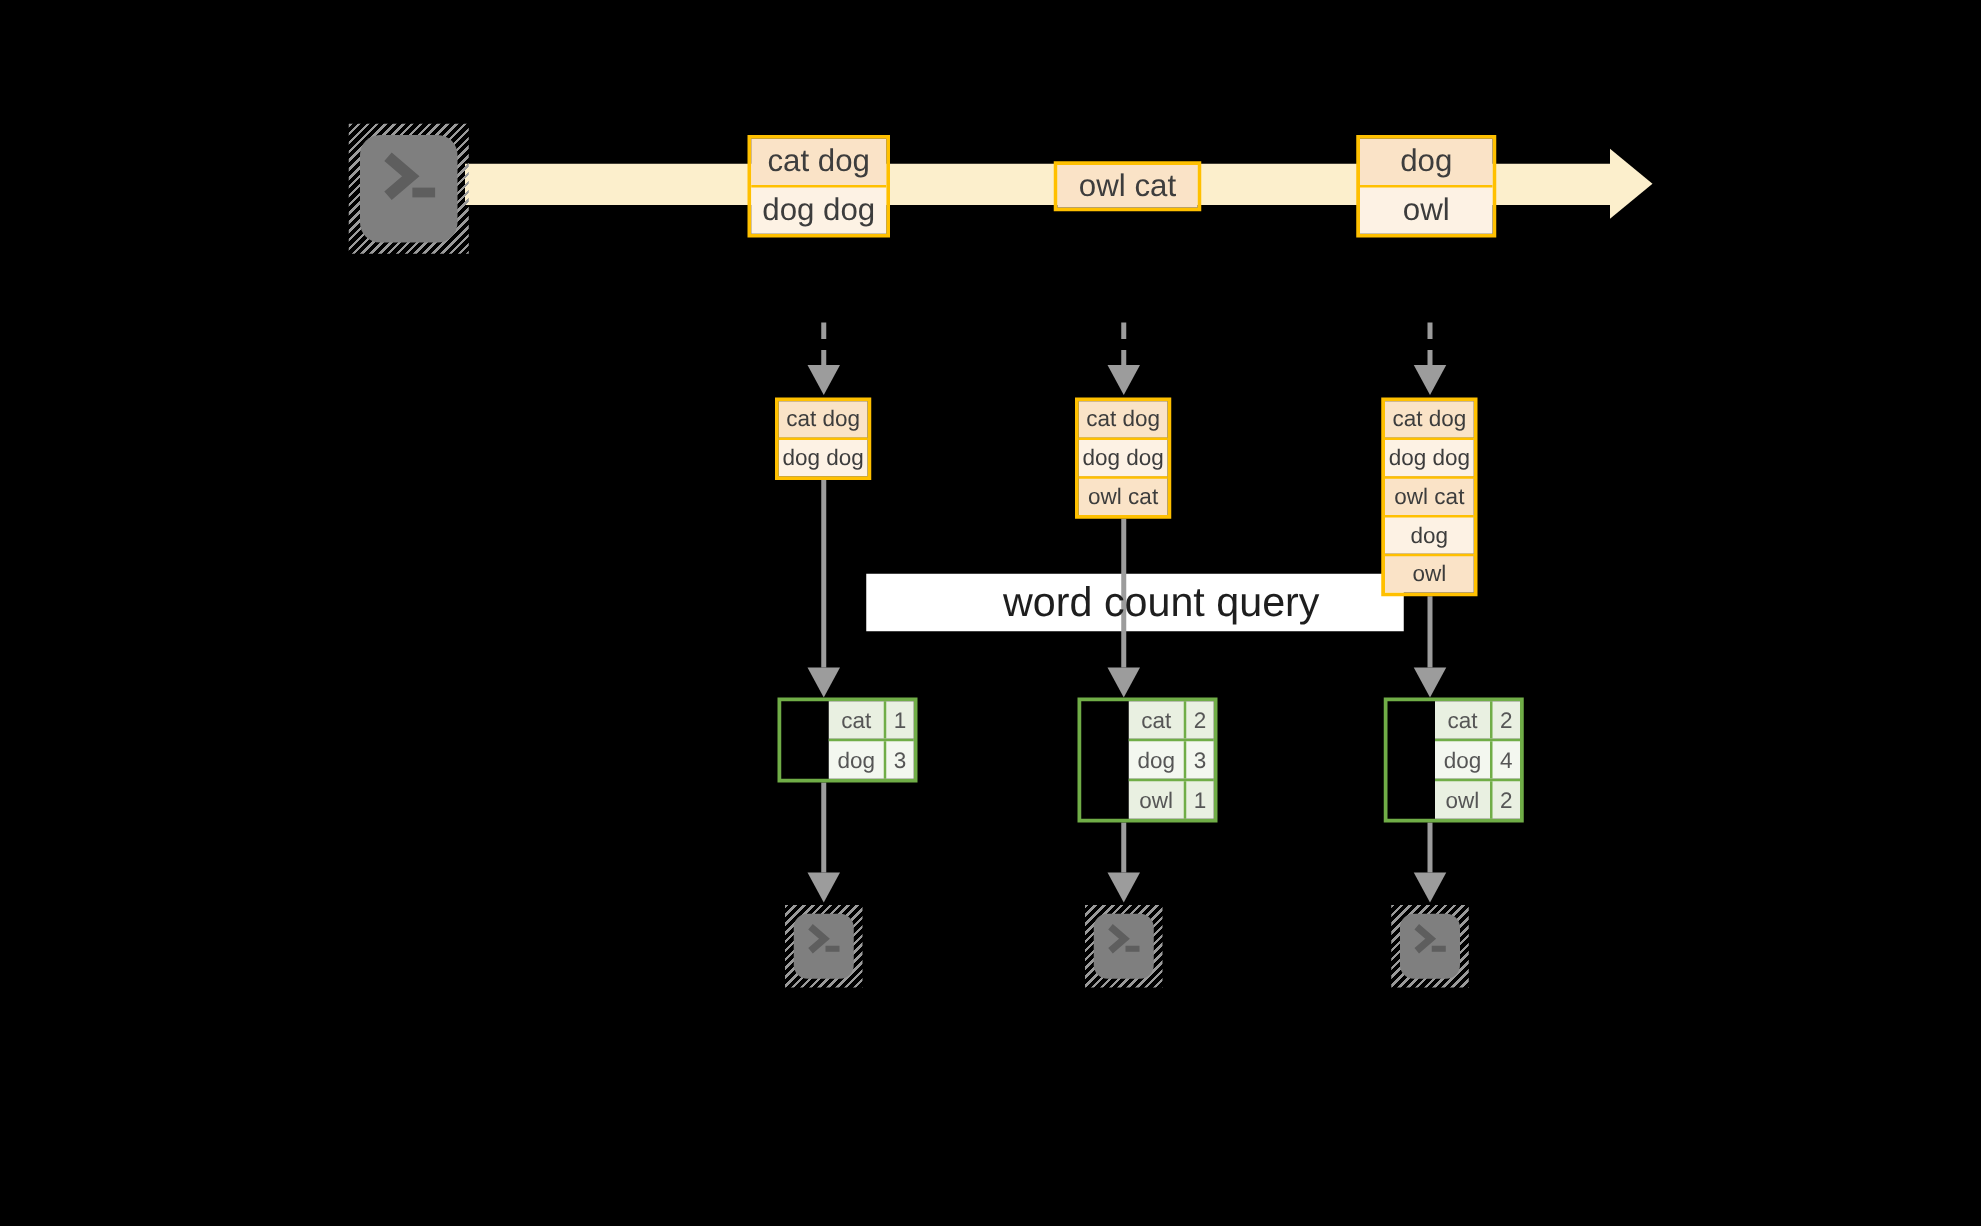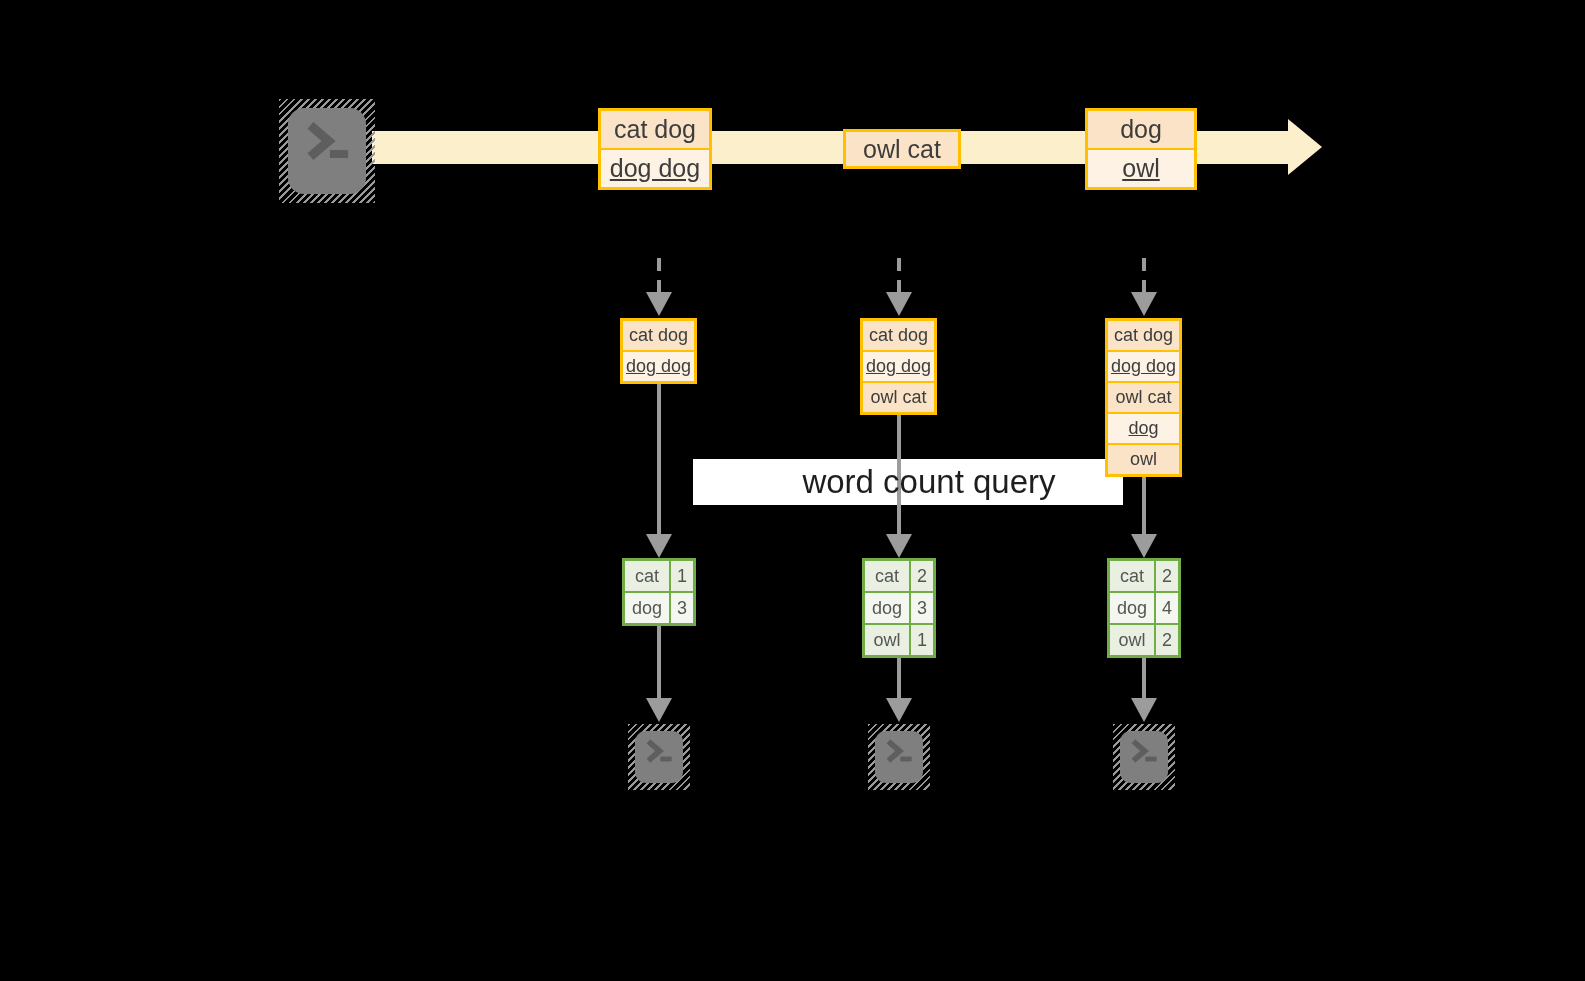--- a/index.html
+++ b/index.html
@@ -14,25 +14,25 @@
 
   
   .evbox{position:absolute;border:3px solid #FFC000;display:flex;flex-direction:column;box-sizing:border-box;}
   .evbox .cell{display:flex;align-items:center;justify-content:center;
                color:#3D3D3D;}
   .evbox .cell + .cell{border-top:2px solid #FFC000;}
   .ev-top .cell{height:37px;font-size:25px;}
   .ev-top1 .cell{height:34px;font-size:25px;}
   .stack .cell{height:29px;font-size:18px;}
   .fill-d{background:#FAE3C7;}
-  .fill-l{background:#FDF2E4;text-decoration:underline;}
+  .fill-l{background:#FDF2E4;}
 
   
   .gtable{position:absolute;border:3px solid #70AD47;display:flex;flex-direction:column;box-sizing:border-box;}
-  .grow{display:flex;height:30px;}
+  .grow{display:flex;height:30px;margin-left:38px;}
   .grow + .grow{border-top:2px solid #70AD47;}
   .gword{width:44px;display:flex;align-items:center;justify-content:center;
          border-right:2px solid #70AD47;font-size:18px;color:#565656;}
   .gcount{width:22px;display:flex;align-items:center;justify-content:center;
           font-size:18px;color:#565656;}
   .grow-d{background:#E9F0E1;}
   .grow-l{background:#F3F7EF;}
 
   
   .vline{position:absolute;width:4px;background:#9C9C9C;}

